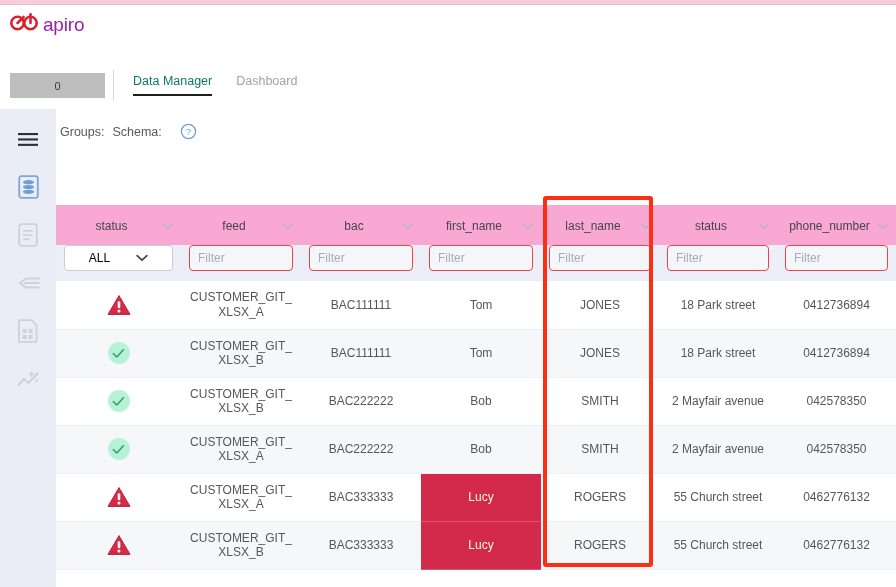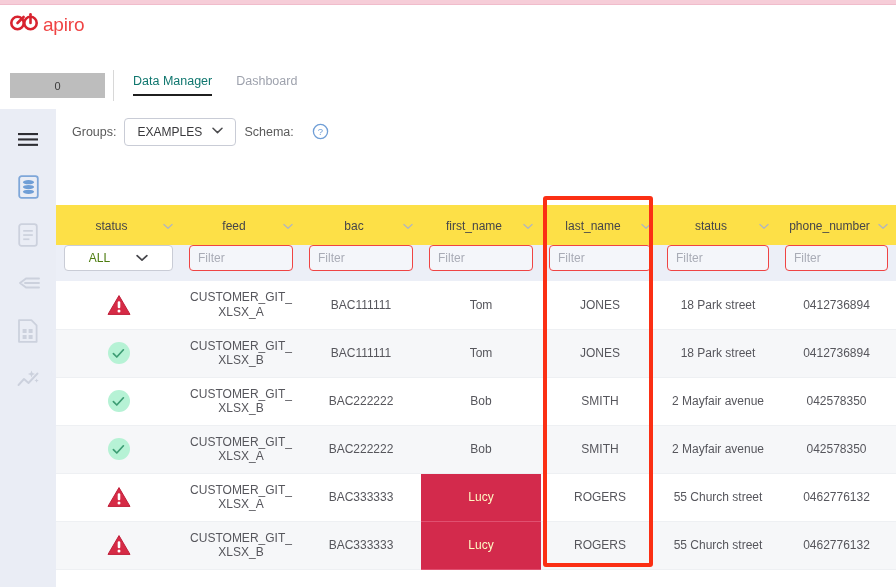--- a/index.html
+++ b/index.html
@@ -39,21 +39,21 @@
     position: absolute;
     left: 9px; top: 6px;
     display: flex;
     align-items: baseline;
     height: 24px;
   }
   .logo-mark { display: block; }
   .logo-text {
     font-size: 19px;
     letter-spacing: -0.2px;
-    color: #ef4444;
+    color: #a21caf;
     font-family: "Liberation Sans", sans-serif;
     line-height: 1;
     margin-left: 0px;
   }
 
   
   .nav-row {
     position: absolute;
     left: 0; top: 63px;
     width: 896px; height: 46px;
@@ -127,21 +127,21 @@
     background: #ffffff;
   }
 
   .filters-bar {
     position: absolute;
     left: 0; top: 0;
     width: 840px; height: 45px;
     background: #ffffff;
     display: flex;
     align-items: center;
-    padding-left: 16px;
+    padding-left: 4px;
     gap: 8px;
   }
   .filters-label {
     font-size: 12.5px;
     color: #5a5a5a;
   }
   .select-box {
     height: 28px;
     min-width: 112px;
     border: 1px solid #c9ccd6;
@@ -191,21 +191,21 @@
     position: absolute;
     left: 0; top: 96px;
     width: 840px; height: 382px;
     overflow: hidden;
   }
   table.grid {
     width: 840px;
     border-collapse: collapse;
     table-layout: fixed;
   }
-  table.grid thead tr.head-row { background: #fde047; margin-top: 18px; }
+  table.grid thead tr.head-row { background: #f9a8d4; margin-top: 18px; }
   table.grid thead tr.filter-row { background: #eceff7; }
 
   th.col {
     vertical-align: middle;
     padding: 6px 8px 2px 8px;
     font-weight: normal;
     font-size: 12px;
     color: #45454a;
     text-align: center;
     height: 40px;
@@ -246,21 +246,21 @@
     outline: none;
   }
   .filter-input::placeholder { color: #a9acb6; }
   .filter-select {
     width: 100%;
     height: 26px;
     border: 1px solid #c9ccd6;
     border-radius: 4px;
     background: #ffffff;
     font-size: 12px;
-    color: #4d7c0f;
+    color: #000000;
     display: flex;
     align-items: center;
     justify-content: center;
     gap: 26px;
     cursor: pointer;
   }
   .filter-select .caret { font-size: 10px; color: #45454a; }
 
   tbody tr.data-row { height: 48px; }
   tbody tr.data-row.odd  { background: #ffffff; }
@@ -402,28 +402,20 @@
         </svg>
       </span>
     </div>
 
   </div>
 
   <div class="main">
 
     <div class="filters-bar">
       <span class="filters-label">Groups:</span>
-      <div class="select-box">
-        <span>EXAMPLES</span>
-        <span class="caret">
-          <svg width="11" height="7" viewBox="0 0 11 7">
-              <path d="M1 1.2 L5.5 5.6 L10 1.2" fill="none" stroke="#4c4c4f" stroke-width="1.5" stroke-linecap="round" stroke-linejoin="round"></path>
-            </svg>
-        </span>
-      </div>
       <span class="filters-label">Schema:</span>
       <span class="help-icon">
         <svg width="17" height="17" viewBox="0 0 17 17">
           <circle cx="8.5" cy="8.5" r="7.1" fill="none" stroke="#6f9ed6" stroke-width="1.3"></circle>
           <text x="8.5" y="12.3" text-anchor="middle" font-family="Liberation Sans, sans-serif" font-size="9.5" fill="#6f9ed6">?</text>
         </svg>
       </span>
     </div>
 
 

